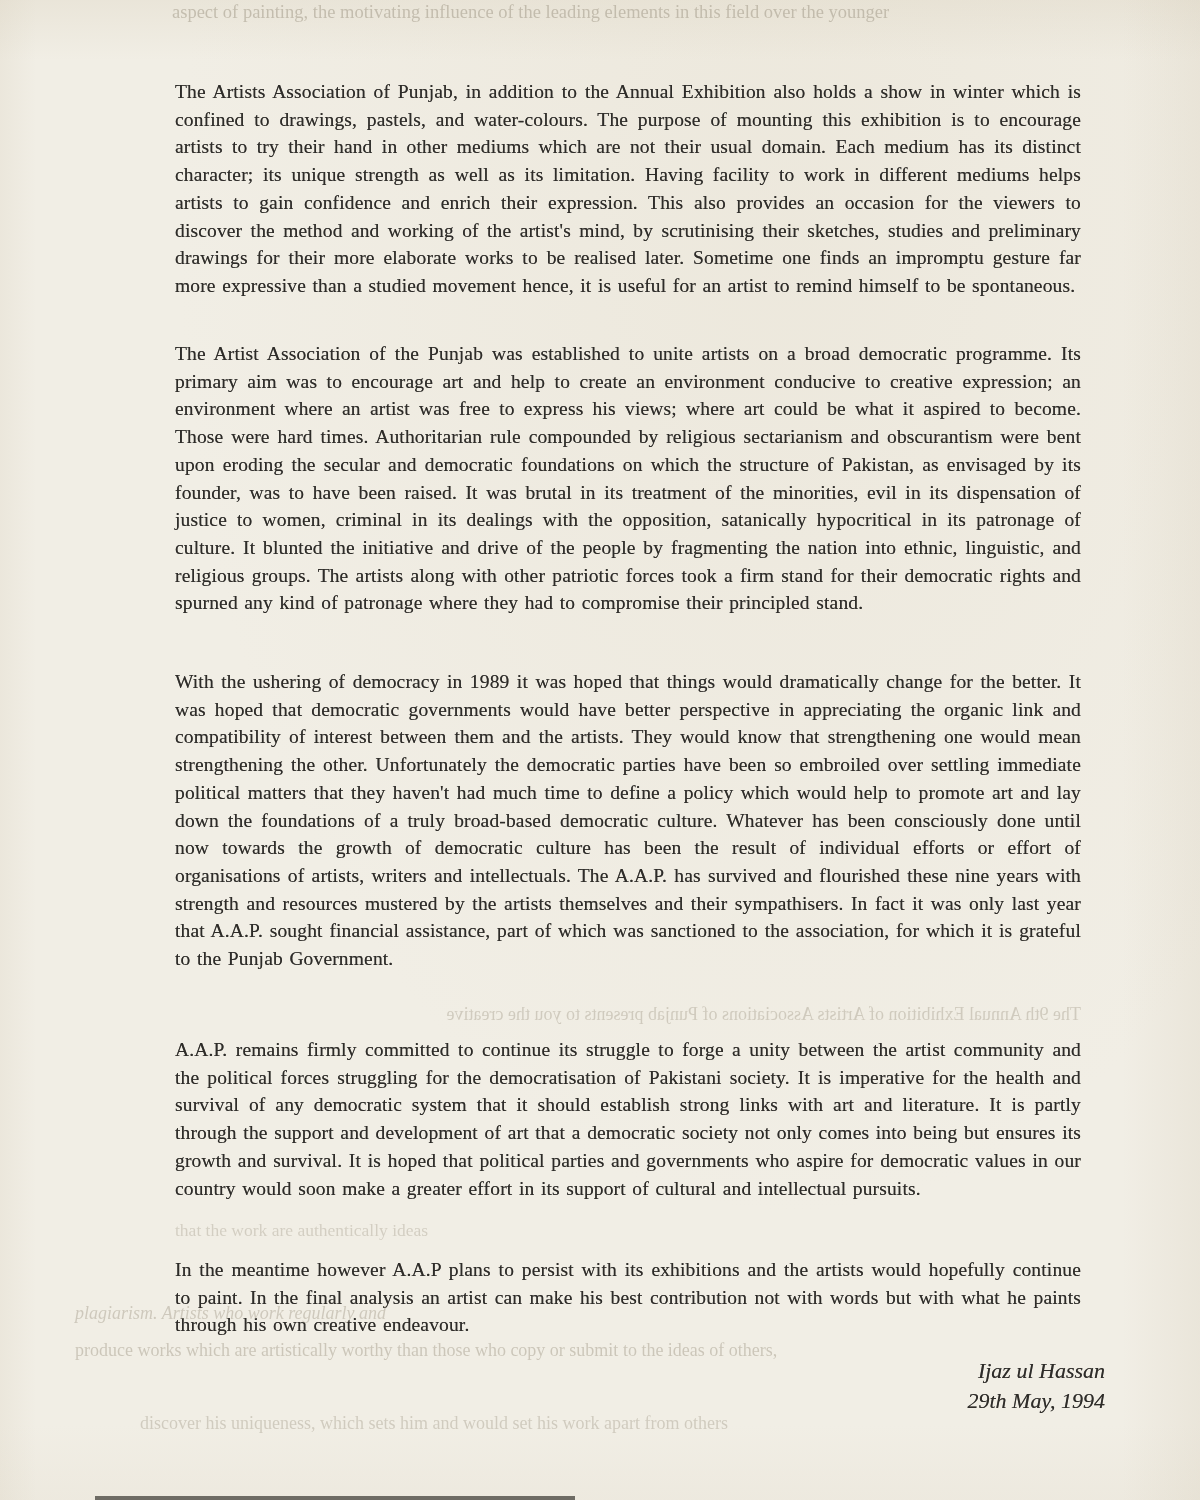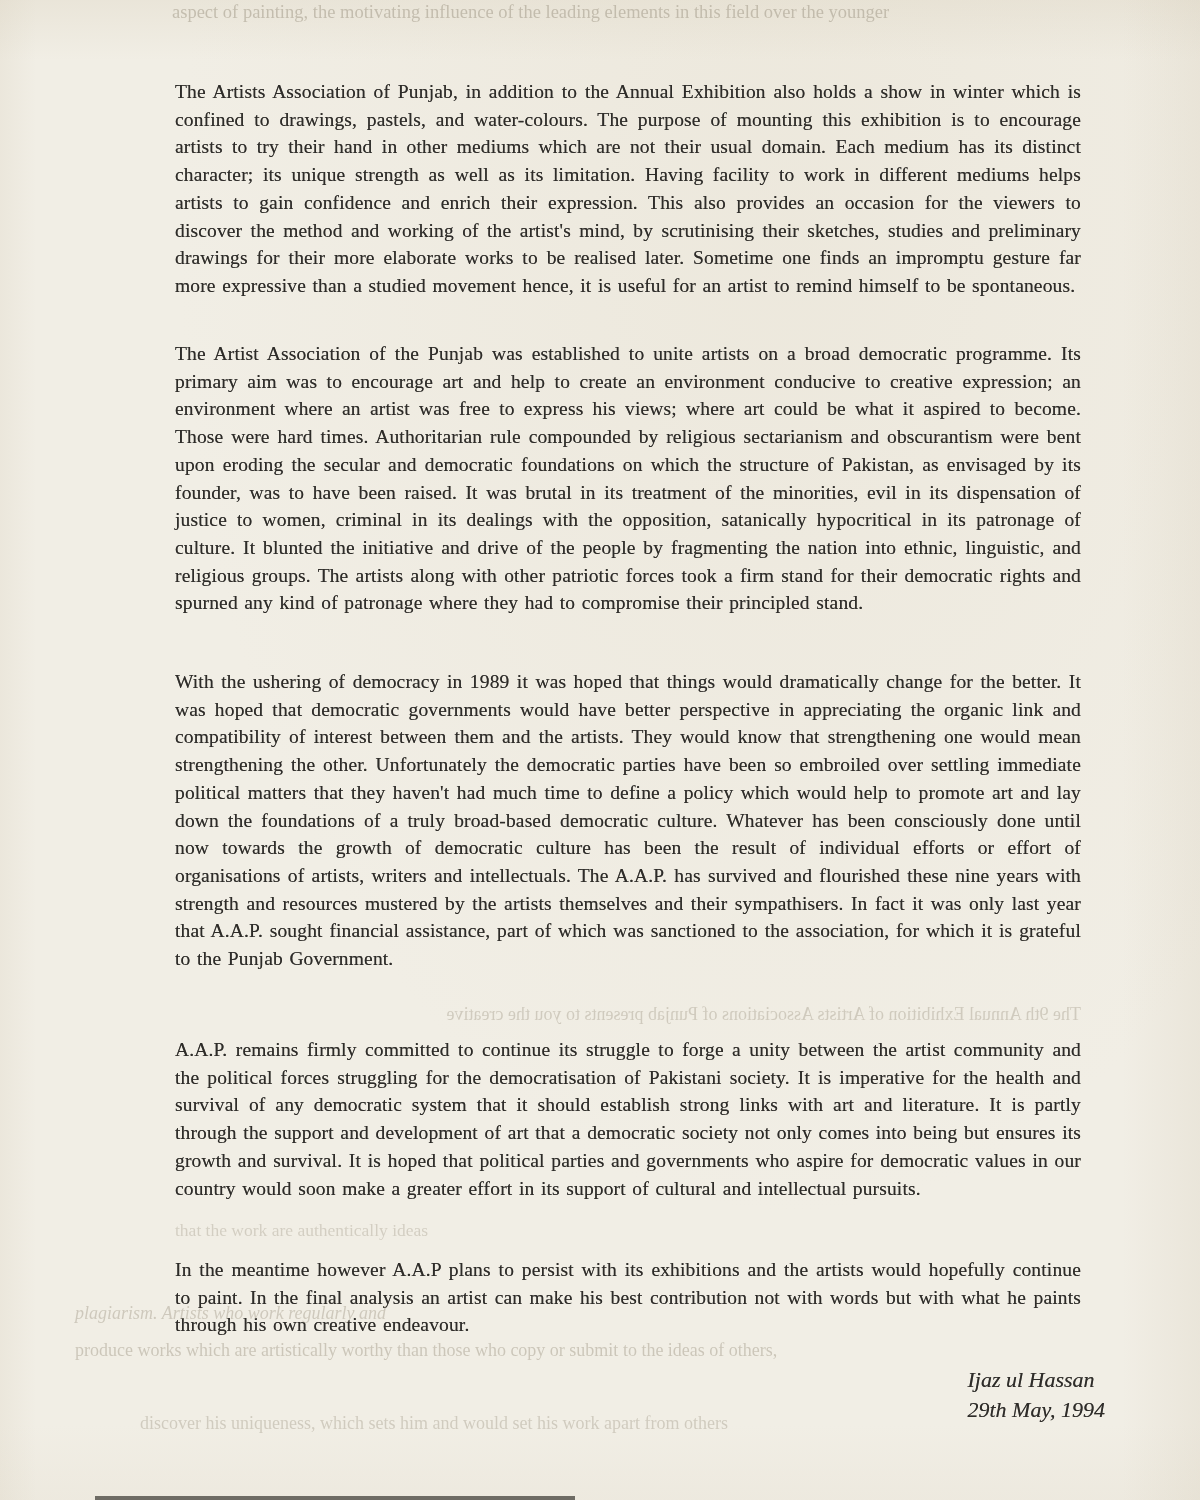--- a/index.html
+++ b/index.html
@@ -34,26 +34,26 @@
   }
   .p1 { top: 46px; margin-top: 32px; }
   .p2 { top: 340px; }
   .p3 { top: 668px; }
   .p4 { top: 1036px; }
   .p5 { top: 1256px; }
   .signature {
     position: absolute;
     top: 1356px;
     right: 115px;
+    text-align: right;
     font-style: italic;
     font-size: 22px;
     line-height: 30px;
     color: #2e2c29;
     text-shadow: 0 0 0.6px rgba(46,44,41,0.6);
-    margin-top: 9px;
   }
   .ghost {
     position: absolute;
     color: #a49c8b;
     filter: blur(0.35px);
     text-shadow: none;
     pointer-events: none;
   }
   .ghost-top {
     top: 0px;

